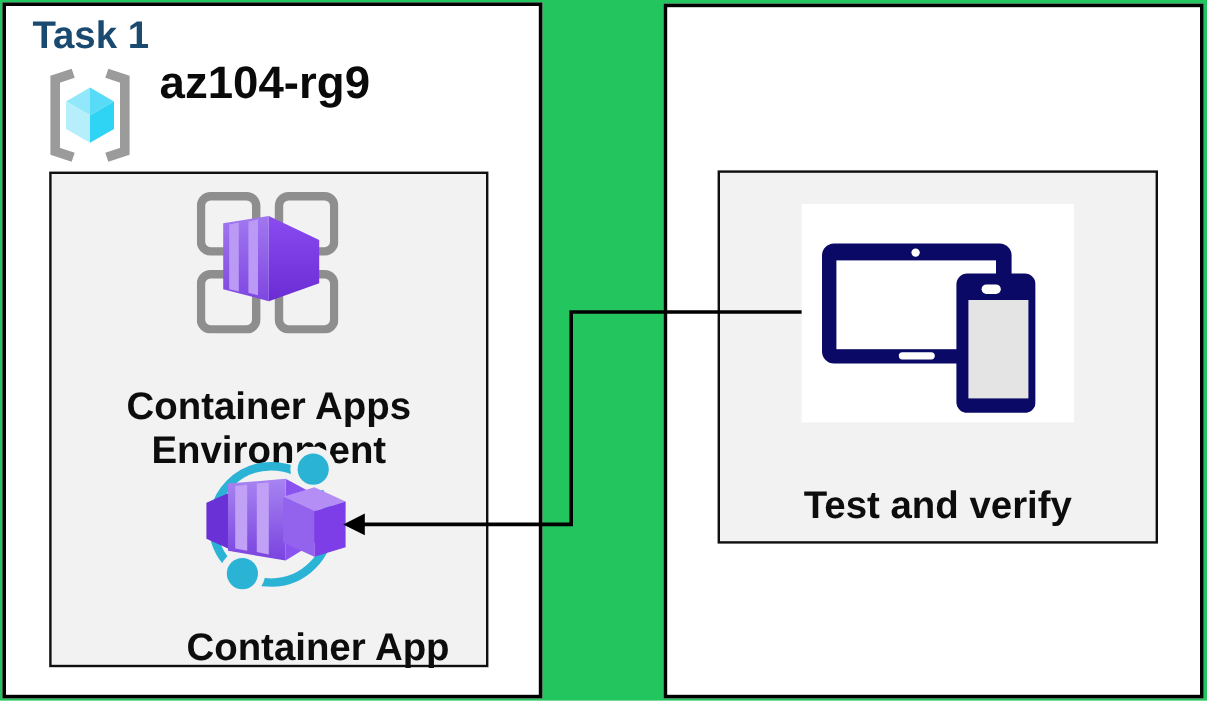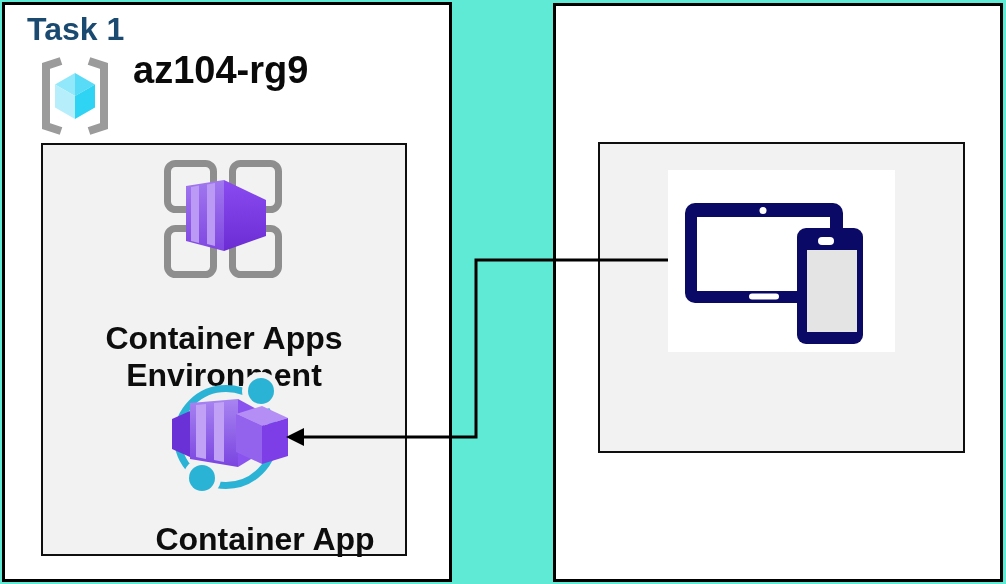--- a/index.html
+++ b/index.html
@@ -1,17 +1,17 @@
 <!DOCTYPE html>
 <html><head>
 <meta charset="utf-8">
 <style>
   html,body{margin:0;padding:0;background:#ffffff;}
   .canvas{
-    position:relative;width:1006px;height:584px;background:#5eead4;
+    position:relative;width:1006px;height:584px;background:#22c55e;
     font-family:"Liberation Sans",sans-serif;overflow:hidden;
   }
   .task-box{position:absolute;background:#ffffff;border:3px solid #000000;box-sizing:border-box;}
   .task-title{position:absolute;font-size:32px;font-weight:bold;color:#1b4a70;white-space:nowrap;}
   .inner-box{position:absolute;background:#f2f2f2;border:2px solid #0f0f0f;box-sizing:border-box;}
   .label{position:absolute;font-size:32px;font-weight:bold;color:#0d0d0d;text-align:center;line-height:1.16;margin-top:37px;}
   .rg-label{position:absolute;font-size:38px;font-weight:bold;color:#0a0a0a;white-space:nowrap;}
   .white-panel{position:absolute;background:#ffffff;}
   .icon{position:absolute;}
   svg{display:block;}
@@ -109,19 +109,20 @@
         <circle cx="80" cy="12.5" r="3.5" fill="#ffffff"></circle>
         <rect x="66" y="95.5" width="30" height="6" rx="3" fill="#ffffff"></rect>
       </g>
       <g>
         <rect x="114" y="30" width="66" height="116" rx="9" fill="#0a0a66"></rect>
         <rect x="135" y="39" width="16" height="8" rx="4" fill="#ffffff"></rect>
         <rect x="124" y="52" width="50" height="82" fill="#e4e4e4"></rect>
       </g>
     </svg>
   </div>
+  <div class="label" style="left:598px;top:366px;width:367px;">Test and verify</div>
 
   <svg class="overlay" width="1006" height="584" viewBox="0 0 1006 584">
     <polyline points="668,260 476,260 476,437 303,437" fill="none" stroke="#000000" stroke-width="3"></polyline>
     <polygon points="286,437 304,428 304,446" fill="#000000"></polygon>
   </svg>
 
 </div>
 
 </body></html>

